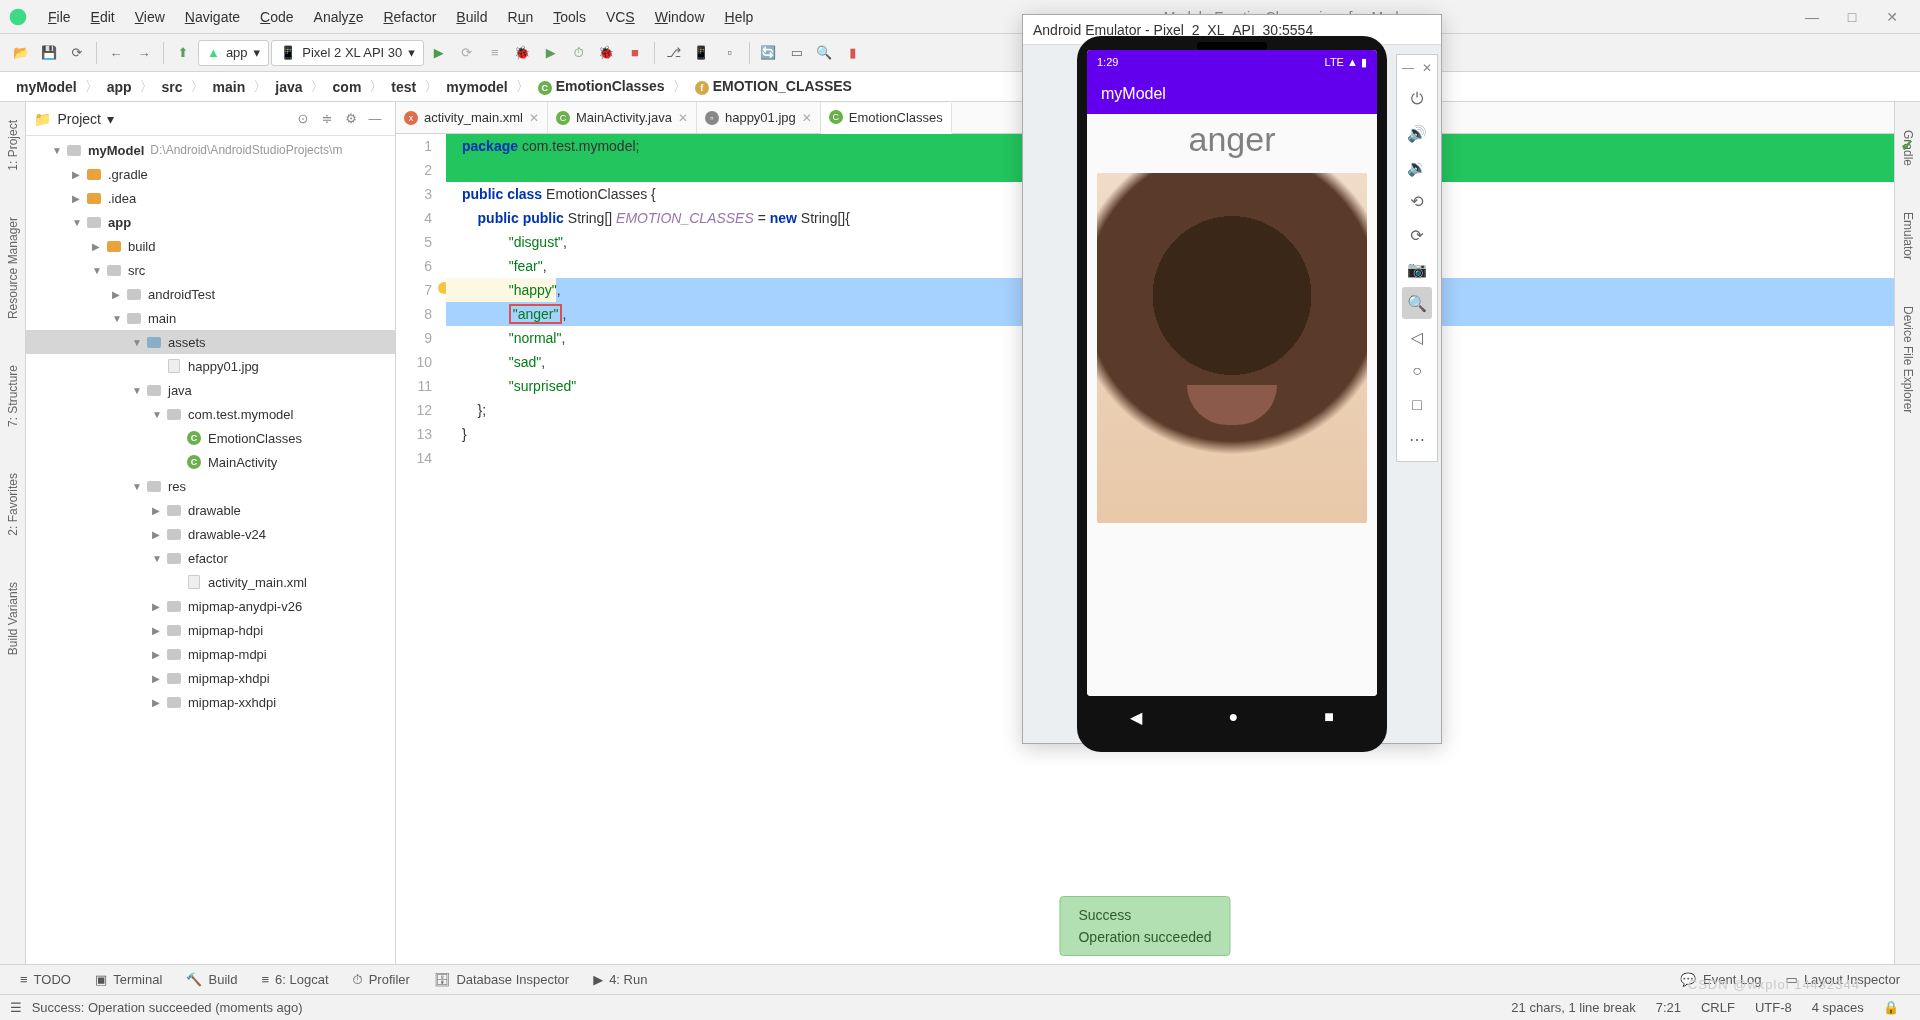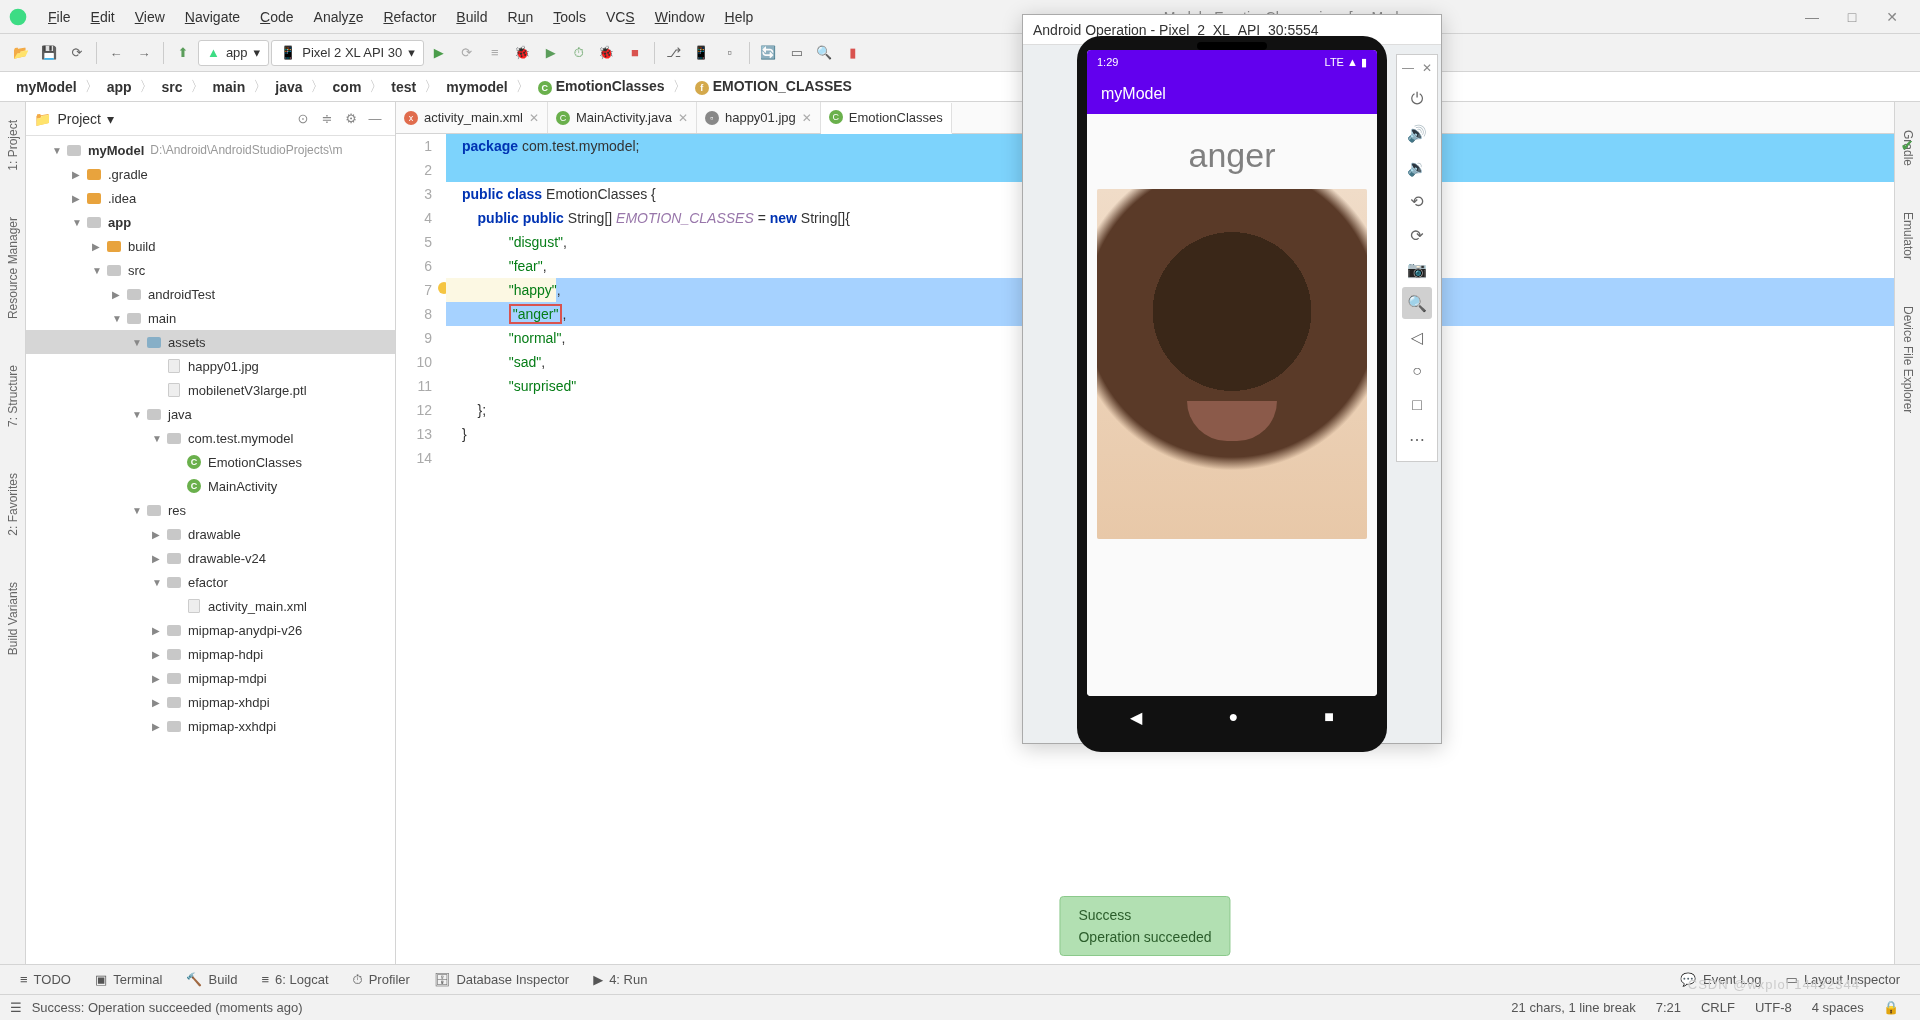--- a/index.html
+++ b/index.html
@@ -59,21 +59,21 @@
 .editor-tabs .etab .close { color: #aaa; font-size: 12px; }
 .editor-tabs .tabicon { width: 14px; height: 14px; border-radius: 50%; display: flex; align-items: center; justify-content: center; font-size: 9px; color: #fff; }
 .editor { flex: 1; display: flex; font-family: Consolas, monospace; font-size: 14px; line-height: 24px; position: relative; }
 .gutter { width: 50px; text-align: right; padding-right: 14px; color: #aaa; background: #fff; user-select: none; }
 .gutter .gl { height: 24px; position: relative; }
 .gutter .bulb { position: absolute; right: -18px; top: 4px; width: 12px; height: 12px; background: #f5c542; border-radius: 50%; }
 .code { flex: 1; position: relative; }
 .code .line { height: 24px; white-space: pre; padding-left: 16px; }
 .code .line.l7 { background: linear-gradient(to right, #fcf8e3 0 110px, #a6d2ff 110px 100%); }
 .code .line.l8 { background: #a6d2ff; }
-.code .line.gy { background: #7dd3fc; }
+.code .line.gy { background: #22c55e; }
 .kw { color: #0033b3; font-weight: bold; }
 .str { color: #067d17; }
 .fld { color: #9876aa; font-style: italic; }
 .redbox { border: 2px solid #d9534f; padding: 0 2px; }
 .toast { position: absolute; bottom: 8px; left: 50%; transform: translateX(-50%); background: #b2e0b2; border: 1px solid #8bc98b; padding: 10px 18px; border-radius: 4px; font-size: 14px; color: #2b5d2b; }
 .toast .t1 { font-weight: normal; margin-bottom: 6px; }
 
 
 .bottombar { height: 30px; background: #f2f2f2; border-top: 1px solid #d4d4d4; display: flex; align-items: center; padding: 0 8px; font-size: 13px; }
 .bottombar .bitem { padding: 0 12px; cursor: pointer; display: flex; align-items: center; gap: 6px; color: #555; }
@@ -87,21 +87,21 @@
 
 .emulator { position: absolute; top: 14px; left: 1022px; width: 420px; height: 730px; background: #fff; border: 1px solid #aaa; box-shadow: 0 4px 20px rgba(0,0,0,.2); z-index: 100; }
 .emulator .emu-title { height: 30px; display: flex; align-items: center; padding: 0 10px; font-size: 14px; border-bottom: 1px solid #ddd; }
 .emulator .emu-body { display: flex; height: calc(100% - 30px); background: #eceff1; }
 .emulator .phone-wrap { flex: 1; display: flex; align-items: center; justify-content: center; padding: 14px; }
 .phone { width: 310px; height: 716px; background: #111; border-radius: 24px; padding: 14px 10px; display: flex; flex-direction: column; position: relative; }
 .phone::before { content: ""; position: absolute; top: 6px; left: 50%; transform: translateX(-50%); width: 70px; height: 8px; background: #000; border-radius: 10px; }
 .screen { flex: 1; background: #fff; border-radius: 4px; overflow: hidden; display: flex; flex-direction: column; }
 .screen .status { height: 24px; background: #6200ee; color: #fff; display: flex; align-items: center; justify-content: space-between; padding: 0 10px; font-size: 11px; }
 .screen .appbar { height: 40px; background: #6200ee; color: #fff; display: flex; align-items: center; padding: 0 14px; font-size: 16px; font-weight: 500; }
-.screen .content { flex: 1; background: #fafafa; display: flex; flex-direction: column; align-items: center; padding: 16px; }
+.screen .content { flex: 1; background: #fafafa; display: flex; flex-direction: column; align-items: center; padding: 0; }
 .screen .result { font-size: 34px; color: #808080; font-weight: 400; margin: 6px 0 14px 0; }
 .screen .imgbox { width: 270px; height: 350px; background: #e8e8e8; border-radius: 2px; position: relative; overflow: hidden; }
 .face { position: absolute; inset: 0; background: radial-gradient(circle at 50% 35%, #3a2718 0 30%, #5a3a28 30% 55%, transparent 60%), linear-gradient(#f0dcc8, #e8c8a8); }
 .face::after { content: ""; position: absolute; left: 50%; bottom: 28%; transform: translateX(-50%); width: 90px; height: 40px; background: #8b5a4a; border-radius: 0 0 50px 50px; }
 .phone .nav { height: 42px; display: flex; align-items: center; justify-content: space-around; color: #fff; }
 .phone .nav .nbtn { font-size: 16px; cursor: pointer; }
 
 
 .emu-side { position: absolute; top: 54px; left: 1396px; width: 42px; background: #fff; border: 1px solid #ccc; z-index: 101; padding: 6px 0; display: flex; flex-direction: column; align-items: center; gap: 2px; }
 .emu-side .row1 { display: flex; gap: 8px; margin-bottom: 6px; }
@@ -272,27 +272,20 @@
           </span>
           <span>assets</span>
         </div>
         <div class="row" style="padding-left: 126px;">
           <span class="arrow"></span>
           <span class="ficon">
             <span class="file-icon"></span>
           </span>
           <span>happy01.jpg</span>
         </div>
-        <div class="row" style="padding-left: 126px;">
-          <span class="arrow"></span>
-          <span class="ficon">
-            <span class="file-icon"></span>
-          </span>
-          <span>mobilenetV3large.ptl</span>
-        </div>
         <div class="row" style="padding-left: 106px;">
           <span class="arrow">▼</span>
           <span class="ficon">
             <span class="folder-gray"></span>
           </span>
           <span>java</span>
         </div>
         <div class="row" style="padding-left: 126px;">
           <span class="arrow">▼</span>
           <span class="ficon">
@@ -475,21 +468,21 @@
   <span class="spacer"></span>
   <span class="sitem">21 chars, 1 line break</span>
   <span class="sitem">7:21</span>
   <span class="sitem">CRLF</span>
   <span class="sitem">UTF-8</span>
   <span class="sitem">4 spaces</span>
   <span class="sitem">🔒</span>
 </div>
 
 <div class="emulator">
-  <div class="emu-title">Android Operation - Pixel_2_XL_API_30:5554</div>
+  <div class="emu-title">Android Emulator - Pixel_2_XL_API_30:5554</div>
   <div class="emu-body">
     <div class="phone-wrap">
       <div class="phone">
         <div class="screen">
           <div class="status">
             <span>1:29</span>
             <span><span>LTE</span> ▲ ▮</span>
           </div>
           <div class="appbar">myModel</div>
           <div class="content">

